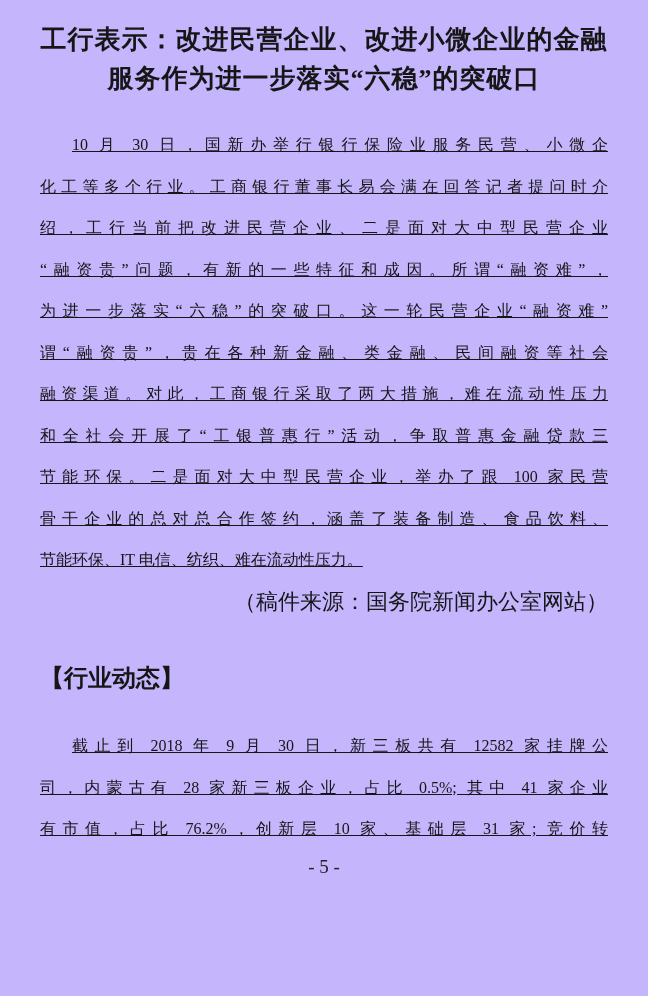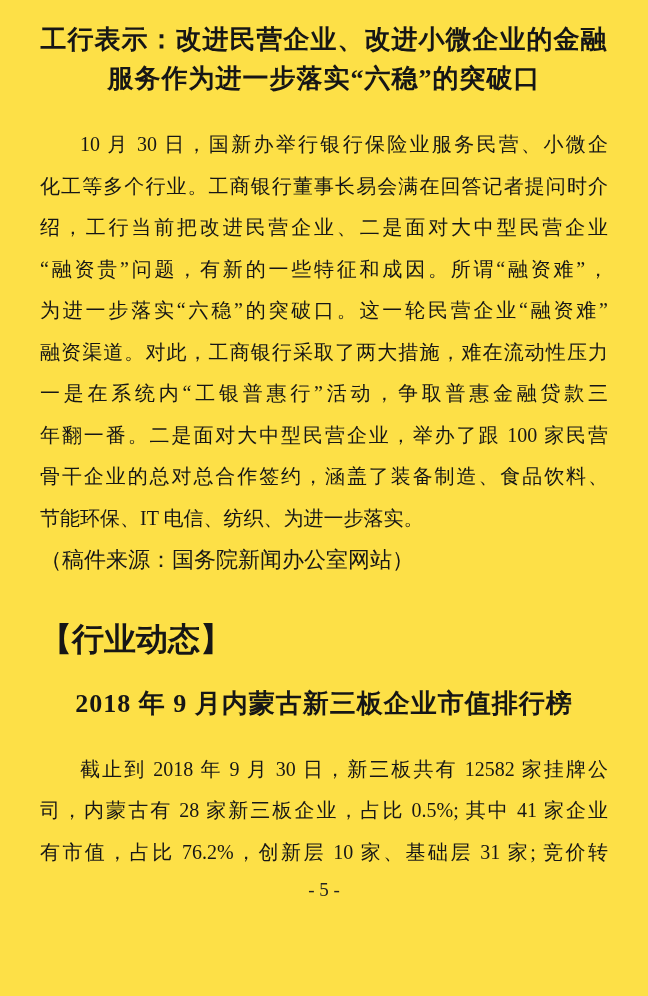--- a/index.html
+++ b/index.html
@@ -6,58 +6,60 @@
     margin: 0;
     padding: 0;
     background: #ffffff;
   }
   .page {
     position: relative;
     box-sizing: border-box;
     width: 648px;
     height: 996px;
     margin: 0 auto;
-    background: #fde047;
+    background: #c4b5fd;
     color: #161616;
     padding: 20px 40px 0 40px;
     overflow: hidden;
     font-family: "Liberation Serif", "DejaVu Serif", serif;
   }
   .article-title {
     font-size: 26px;
     font-weight: bold;
     line-height: 39px;
     text-align: center;
     letter-spacing: 1px;
   }
   .para {
-    font-size: 20px;
+    font-size: 16px;
     line-height: 41.5px;
+    text-decoration: underline;
   }
   .para .line {
     text-align: justify;
     text-align-last: justify;
     white-space: nowrap;
     overflow: hidden;
   }
   .para.indent-first .line:first-child {
     text-indent: 2em;
   }
   .para.short-last .line:last-child {
     text-align-last: left;
   }
   .para-1 { margin-top: 26px; }
   .source-line {
     font-size: 22px;
     line-height: 41.5px;
+    text-align: right;
   }
   .section-header {
     margin-top: 38px;
-    font-family: Liberation Sans, sans-serif;
-    font-size: 32px;
+    font-family: Liberation Mono, monospace;
+    font-size: 24px;
     font-weight: bold;
     line-height: 40px;
     text-align: left;
   }
   .article-title-2 {
     margin-top: 25px;
     font-size: 26px;
     font-weight: bold;
     line-height: 40px;
     text-align: center;
@@ -81,32 +83,32 @@
     <div>工行表示：改进民营企业、改进小微企业的金融</div>
     <div>服务作为进一步落实“六稳”的突破口</div>
   </div>
 
   <div class="para para-1 indent-first short-last">
       <div class="line">10 月 30 日，国新办举行银行保险业服务民营、小微企</div>
       <div class="line">化工等多个行业。工商银行董事长易会满在回答记者提问时介</div>
       <div class="line">绍，工行当前把改进民营企业、二是面对大中型民营企业</div>
       <div class="line">“融资贵”问题，有新的一些特征和成因。所谓“融资难”，</div>
       <div class="line">为进一步落实“六稳”的突破口。这一轮民营企业“融资难”</div>
+      <div class="line">谓“融资贵”，贵在各种新金融、类金融、民间融资等社会</div>
       <div class="line">融资渠道。对此，工商银行采取了两大措施，难在流动性压力</div>
-      <div class="line">一是在系统内“工银普惠行”活动，争取普惠金融贷款三</div>
-      <div class="line">年翻一番。二是面对大中型民营企业，举办了跟 100 家民营</div>
+      <div class="line">和全社会开展了“工银普惠行”活动，争取普惠金融贷款三</div>
+      <div class="line">节能环保。二是面对大中型民营企业，举办了跟 100 家民营</div>
       <div class="line">骨干企业的总对总合作签约，涵盖了装备制造、食品饮料、</div>
-      <div class="line">节能环保、IT 电信、纺织、为进一步落实。</div>
+      <div class="line">节能环保、IT 电信、纺织、难在流动性压力。</div>
     </div>
 
   <div class="source-line">（稿件来源：国务院新闻办公室网站）</div>
 
   <div class="section-header">【行业动态】</div>
 
-  <div class="article-title-2">2018 年 9 月内蒙古新三板企业市值排行榜</div>
 
   <div class="para para-2 indent-first">
       <div class="line">截止到 2018 年 9 月 30 日，新三板共有 12582 家挂牌公</div>
       <div class="line">司，内蒙古有 28 家新三板企业，占比 0.5%; 其中 41 家企业</div>
       <div class="line">有市值，占比 76.2%，创新层 10 家、基础层 31 家; 竞价转</div>
     </div>
 
   <div class="page-number">- 5 -</div>
 
 </div>

